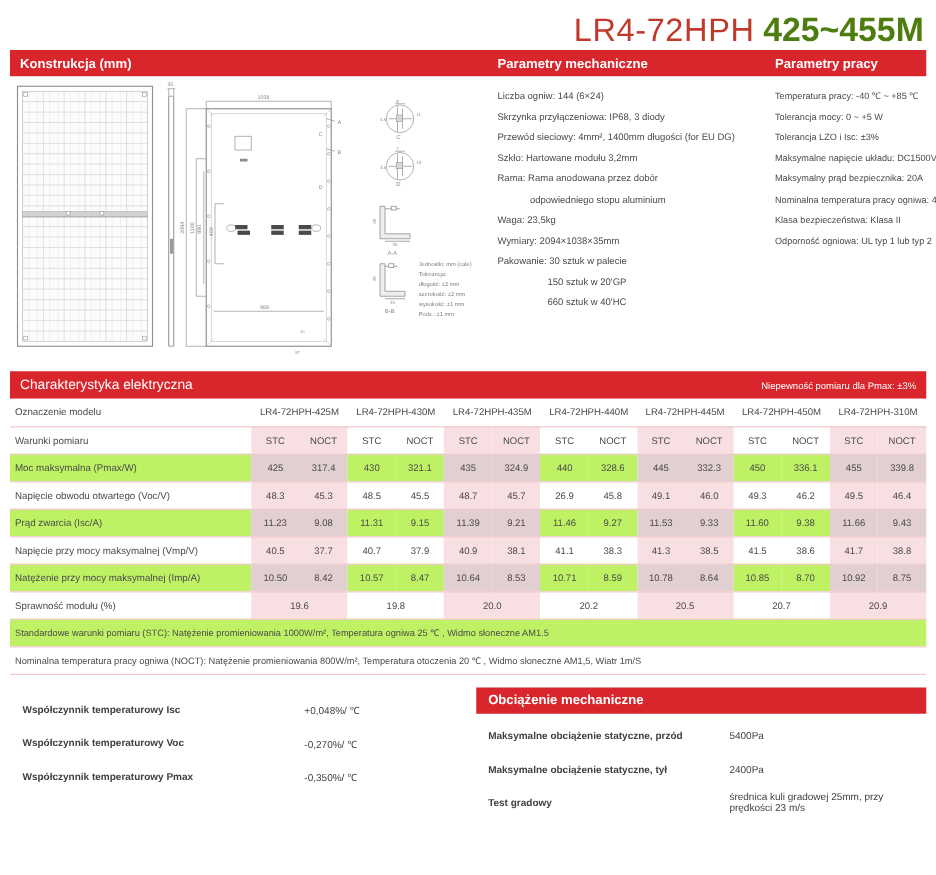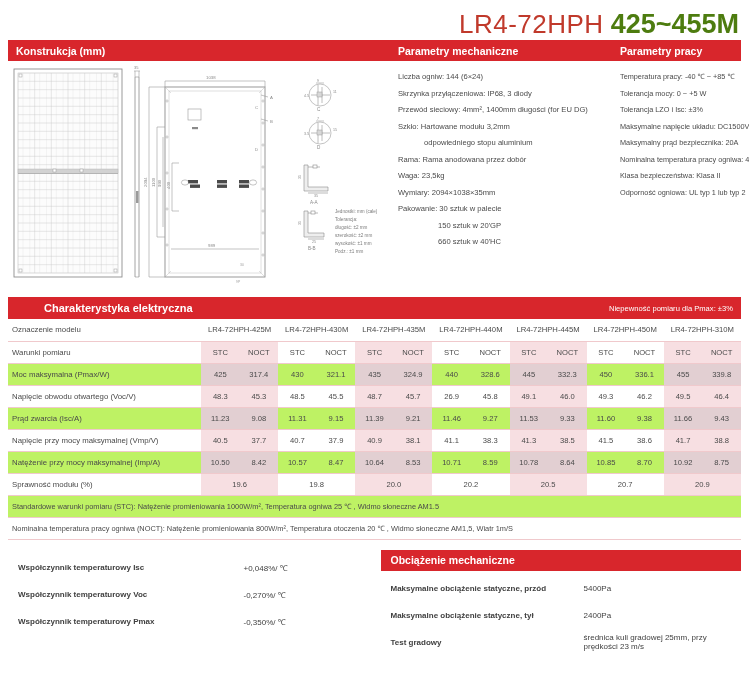--- a/index.html
+++ b/index.html
@@ -45,21 +45,21 @@
 
   
   svg.draw{position:absolute;left:0;top:0;}
 
   
   .etable-wrap{margin:8px 8px 0 8px;width:733px;}
   .ebar{
     background:#d8262c;color:#fff;height:22px;display:flex;align-items:center;
     justify-content:space-between;padding:0 8px;box-sizing:border-box;
   }
-  .ebar .lt{font-size:11px;font-weight:bold;margin-left:28px;}
+  .ebar .lt{font-size:11px;font-weight:normal;}
   .ebar .rt{font-size:7.6px;font-weight:normal;}
   table.etab{border-collapse:collapse;width:733px;table-layout:fixed;font-size:7.6px;}
   table.etab td{
     border-bottom:1px solid #f0c9cc;
     padding:0 4px;height:22px;box-sizing:border-box;color:#4a4a4a;
   }
   td.lab{text-align:left;width:193px;font-size:7.8px;}
   td.val{text-align:center;width:45px;}
   td.mdl{text-align:center;font-size:7.7px;}
   tr.shade td{background:#bef264;}
@@ -311,22 +311,22 @@
           <text x="228" y="222" font-size="3.4" fill="#a0a0a0" font-family="Liberation Sans, sans-serif" stroke="none">9P</text>
         </g>
       </svg>
     </div>
 
     <div class="col-mech">
       <div class="spec-line">Liczba ogniw: 144 (6×24)</div>
       <div class="spec-line">Skrzynka przyłączeniowa: IP68, 3 diody</div>
       <div class="spec-line">Przewód sieciowy: 4mm², 1400mm długości (for EU DG)</div>
       <div class="spec-line">Szkło: Hartowane modułu 3,2mm</div>
+      <div class="spec-line">Rama: Rama anodowana przez dobór</div>
       <div class="spec-line ind">odpowiedniego stopu aluminium</div>
-      <div class="spec-line">Rama: Rama anodowana przez dobór</div>
       <div class="spec-line">Waga: 23,5kg</div>
       <div class="spec-line">Wymiary: 2094×1038×35mm</div>
       <div class="spec-line">Pakowanie: 30 sztuk w palecie</div>
       <div class="spec-line ind2">150 sztuk w 20'GP</div>
       <div class="spec-line ind2">660 sztuk w 40'HC</div>
     </div>
 
     <div class="col-oper">
       <div class="spec-line">Temperatura pracy: -40 ℃ ~ +85 ℃</div>
       <div class="spec-line">Tolerancja mocy: 0 ~ +5 W</div>

